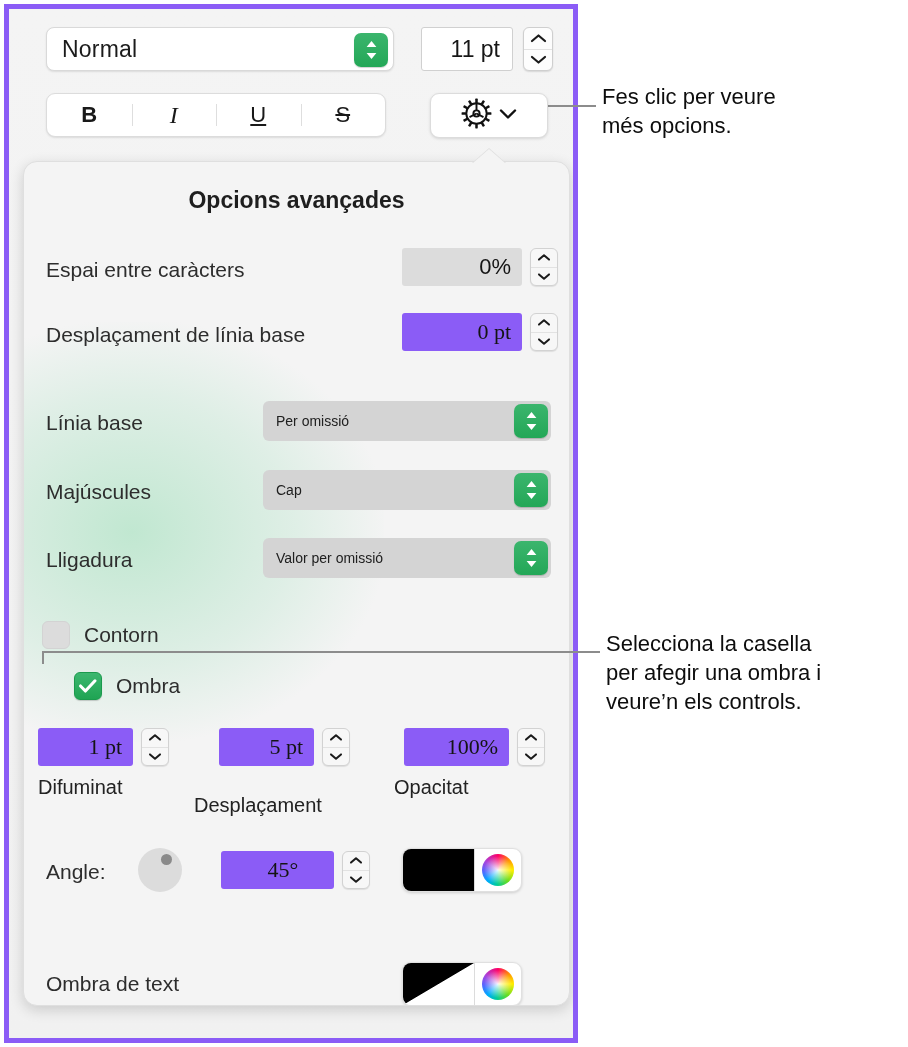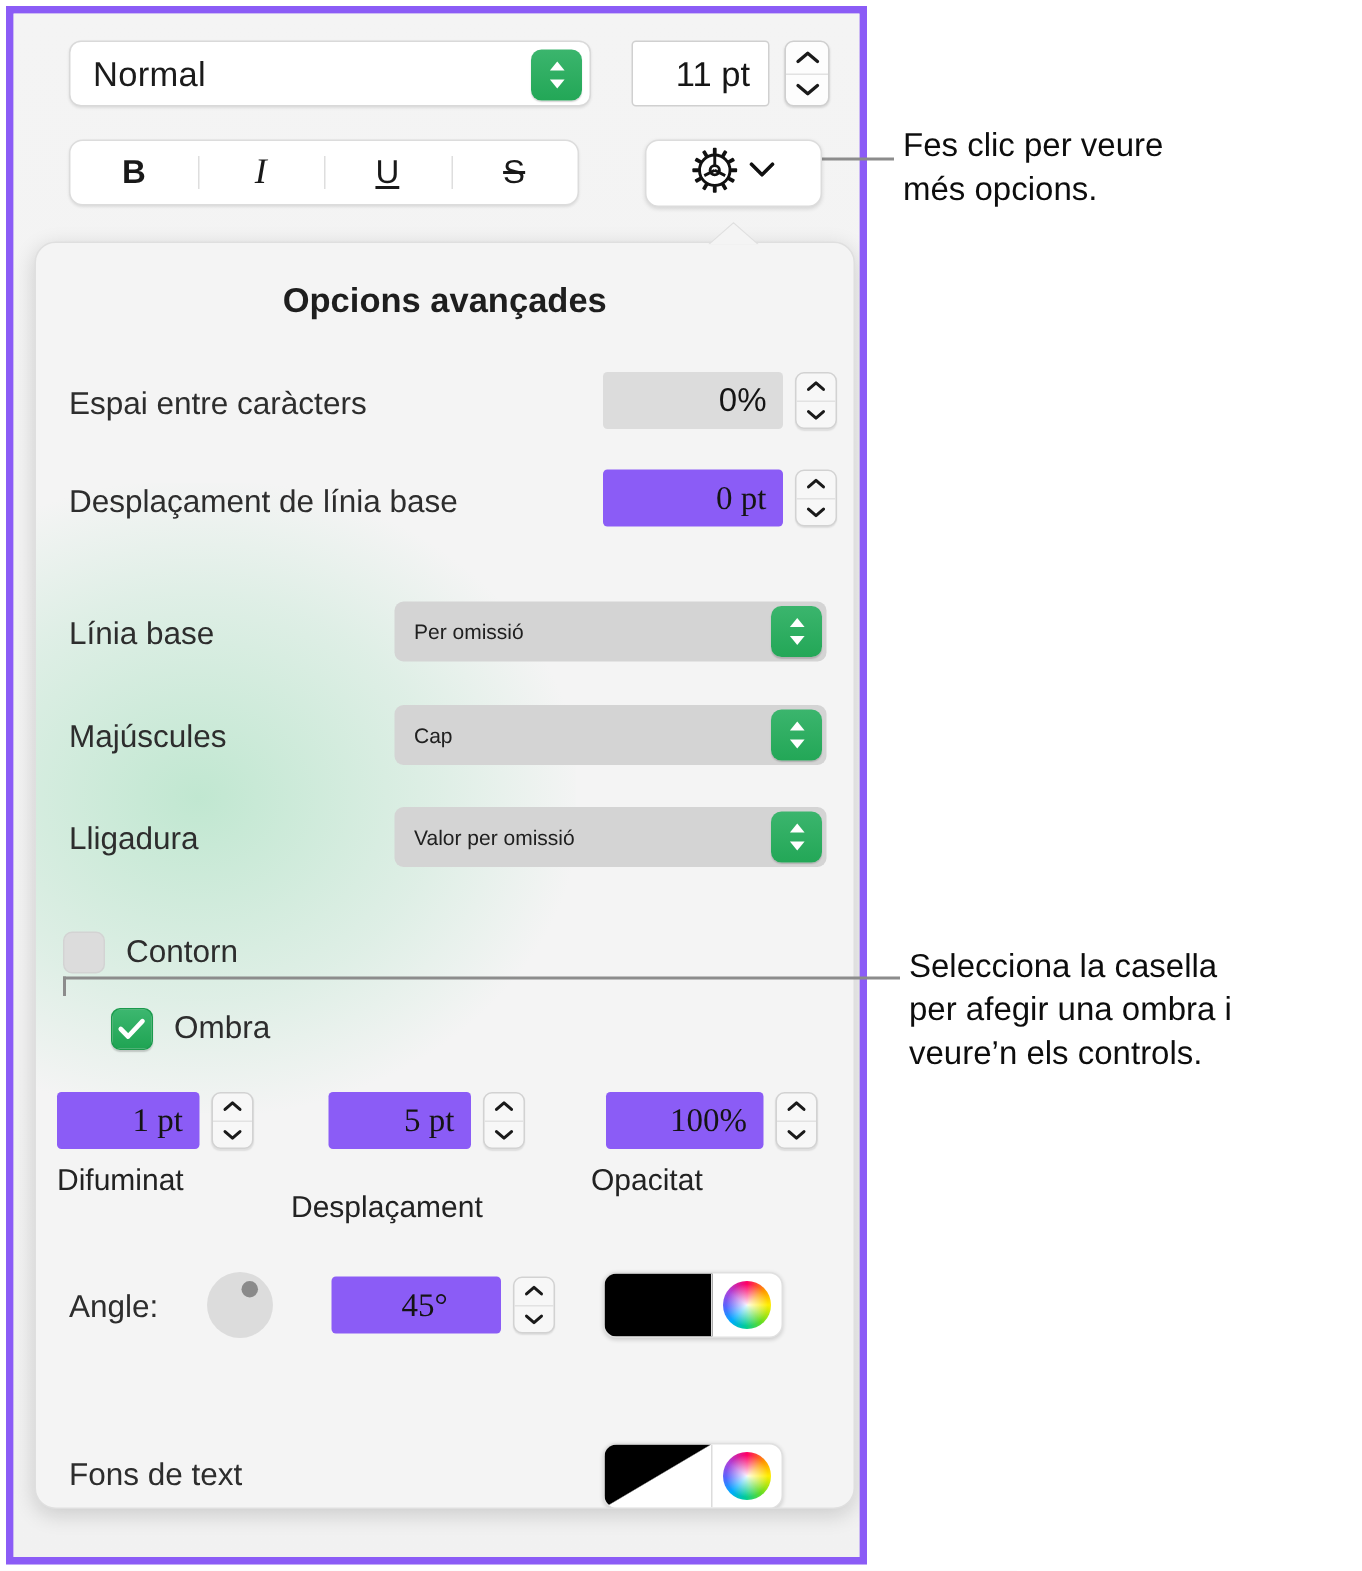--- a/index.html
+++ b/index.html
@@ -519,21 +519,21 @@
             </svg>
         </span>
       </span>
       <span class="swatch" style="left:378px; top:686px; width:120px;">
         <span class="fill solid"></span>
         <span class="wheel">
             <span class="wheel-circle"></span>
           </span>
       </span>
 
-      <span class="row-label" style="position:absolute; left:22px; top:810px;">Fons de text</span>
+      <span class="row-label" style="position:absolute; left:22px; top:810px;">Ombra de text</span>
       <span class="swatch" style="left:378px; top:800px; width:120px;">
         <span class="fill diag"></span>
         <span class="wheel">
             <span class="wheel-circle"></span>
           </span>
       </span>
     </div>
   </div>
 
   <div class="lead h" style="left:540px; top:105px; width:56px;"></div>

